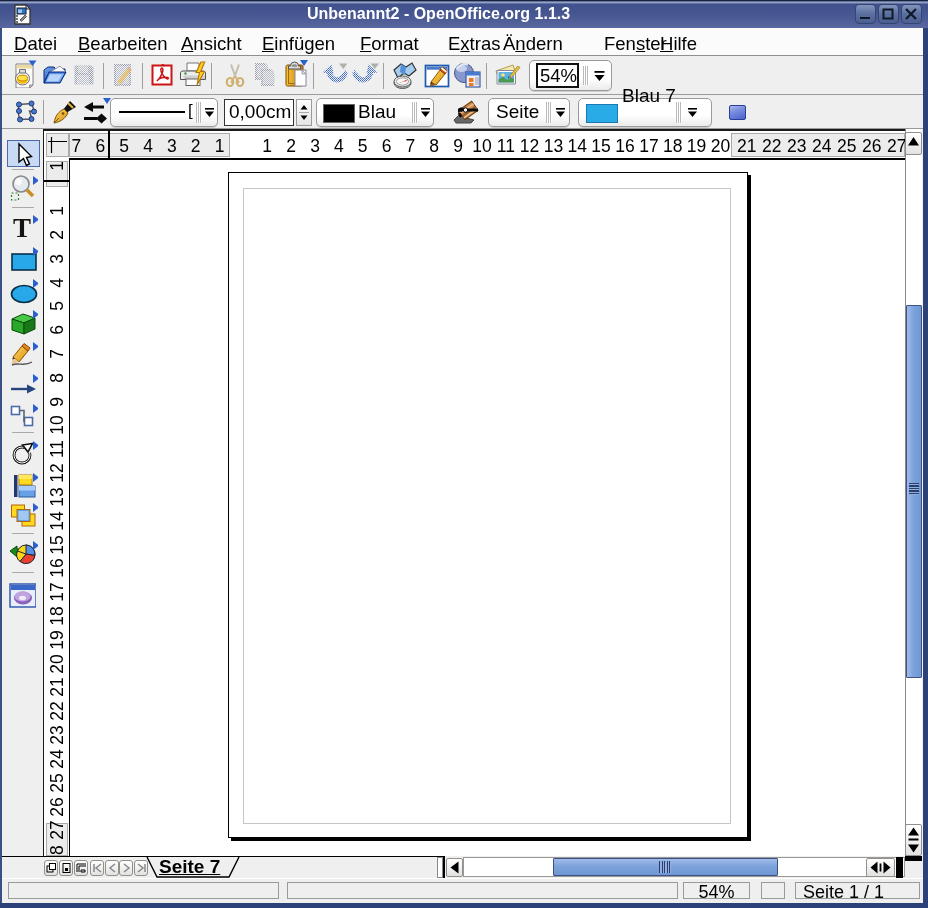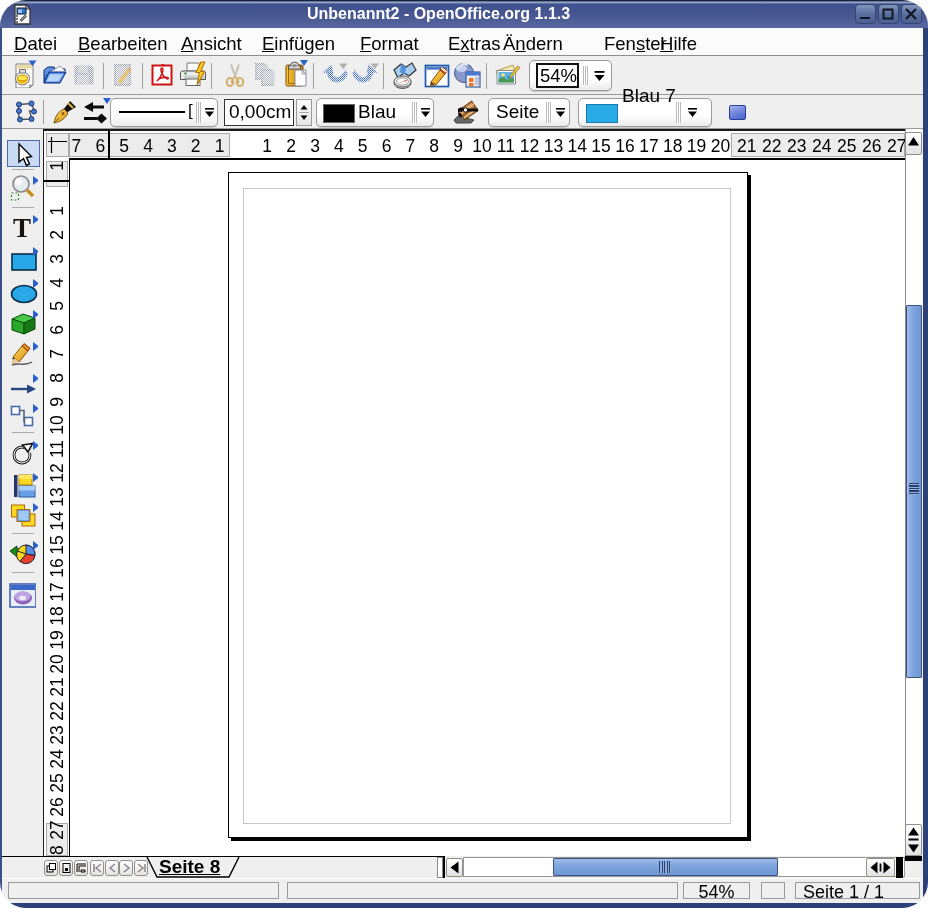--- a/index.html
+++ b/index.html
@@ -1,15 +1,15 @@
 <!DOCTYPE html>
 <html><head><meta charset="utf-8"><style>
 html,body{margin:0;padding:0;}
 body{width:928px;height:908px;overflow:hidden;font-family:"Liberation Sans",sans-serif;}
-#win{position:relative;width:928px;height:908px;background:#efefef;overflow:hidden;border-radius:26px;}
+#win{position:relative;width:928px;height:908px;background:#efefef;overflow:hidden;}
 .abs{position:absolute;}
 .tbtn{position:absolute;top:4px;width:21px;height:20px;border-radius:4px;
   background:linear-gradient(180deg,#8195bd 0%,#5b6f9f 50%,#4a5e92 100%);
   border:1px solid #324573;box-sizing:border-box;}
 .mitem{position:absolute;top:33px;font-size:18.5px;color:#000;white-space:pre;}
 .tsep{position:absolute;width:1px;background:#a0a0a0;}
 .combo{position:absolute;background:linear-gradient(180deg,#ffffff 60%,#ebebeb 100%);border:1px solid #9a9a9a;border-radius:5px;box-sizing:border-box;box-shadow:0 1px 0 #cfcfcf;}
 .grip{position:absolute;width:6px;
   background:repeating-linear-gradient(90deg,#bbb 0px,#bbb 1px,#fff 1px,#fff 2px);}
 .rnum{position:absolute;font-size:17.5px;color:#000;transform:translateX(-50%);}
@@ -530,21 +530,21 @@
 <svg class="abs" style="left:119px;top:861px" width="14" height="14" viewBox="0 0 14 14">
       <path d="M5 3 l5 4 -5 4" stroke="#888" fill="none" stroke-width="1.5"></path>
     </svg>
 <div class="sbtn" style="left:133.5px;top:860px;width:14px;height:16px;border-radius:3px;"></div>
 <svg class="abs" style="left:133.5px;top:861px" width="14" height="14" viewBox="0 0 14 14">
       <path d="M4 3 l5 4 -5 4 M11 3 v8" stroke="#888" fill="none" stroke-width="1.5"></path>
     </svg>
 <svg class="abs" style="left:146px;top:856px" width="96" height="22">
  <path d="M1 1 L11 21 L83 21 L93 1" fill="#efefef" stroke="#000" stroke-width="1.4"></path>
 </svg>
-<div class="abs" style="left:159px;top:857px;font-size:19px;line-height:20px;font-weight:bold;text-decoration:underline;">Seite 8</div>
+<div class="abs" style="left:159px;top:857px;font-size:19px;line-height:20px;font-weight:bold;text-decoration:underline;">Seite 7</div>
 <div class="abs" style="left:437px;top:857px;width:6px;height:21px;background:#fff;border:1px solid #888;box-sizing:border-box;"></div>
 <div class="abs" style="left:443px;top:857px;width:2px;height:21px;background:#000;"></div>
 <div class="sbtn" style="left:446px;top:858px;width:17px;height:19px;"></div>
 <svg class="abs" style="left:446px;top:858px" width="17" height="19">
       <path d="M12.5 3.5 l-8 6 8 6 z" fill="#000"></path>
     </svg>
 <div class="abs" style="left:463px;top:857px;width:442px;height:20px;background:#fff;border:1px solid #999;box-sizing:border-box;"></div>
 <div class="abs" style="left:553px;top:858px;width:225px;height:18px;
  background:linear-gradient(180deg,#a0bce8 0%,#7da3dc 45%,#6f97d4 100%);
  border:1px solid #3d5183;box-sizing:border-box;border-radius:1px;"></div>

